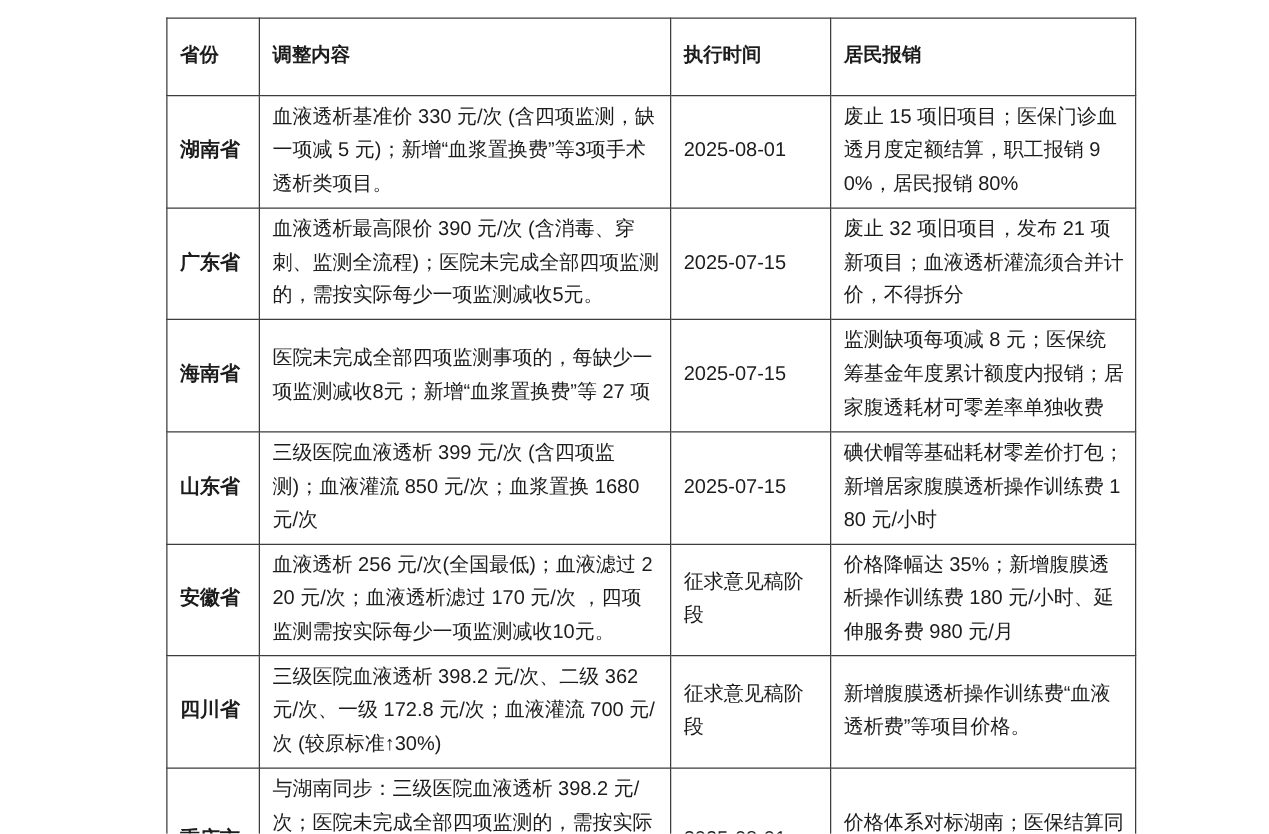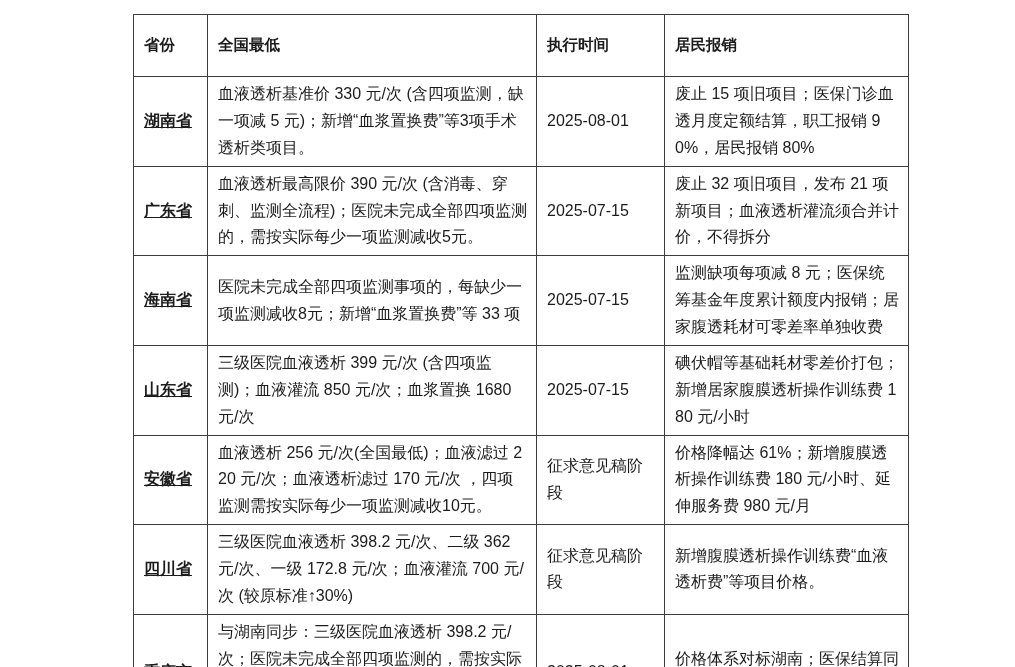--- a/index.html
+++ b/index.html
@@ -38,21 +38,20 @@
     word-break: break-all;
     overflow: hidden;
   }
   table.policy-table th {
     font-weight: bold;
     font-size: 15.5px;
   }
   td.province {
     font-weight: bold;
     white-space: nowrap;
-    text-decoration: underline;
   }
   tr.header-row   { height: 62px; }
   tr.row-0 { height: 82px; }
   tr.row-1 { height: 80px; }
   tr.row-2 { height: 80px; }
   tr.row-3 { height: 77px; }
   tr.row-4 { height: 76px; }
   tr.row-5 { height: 78px; }
   tr.row-6 { height: 82px; }
   col.c-province { width: 74px; }
@@ -68,55 +67,55 @@
     <table class="policy-table">
       <colgroup>
         <col class="c-province">
         <col class="c-content">
         <col class="c-time">
         <col class="c-notes">
       </colgroup>
       <thead>
         <tr class="header-row">
           <th>省份</th>
-          <th>全国最低</th>
+          <th>调整内容</th>
           <th>执行时间</th>
           <th>居民报销</th>
         </tr>
       </thead>
       <tbody>
         <tr class="row-0">
           <td class="province">湖南省</td>
           <td>血液透析基准价 330 元/次 (含四项监测，缺一项减 5 元)；新增“血浆置换费”等3项手术透析类项目。</td>
           <td>2025-08-01</td>
           <td>废止 15 项旧项目；医保门诊血透月度定额结算，职工报销 90%，居民报销 80%</td>
         </tr>
         <tr class="row-1">
           <td class="province">广东省</td>
           <td>血液透析最高限价 390 元/次 (含消毒、穿刺、监测全流程)；医院未完成全部四项监测的，需按实际每少一项监测减收5元。</td>
           <td>2025-07-15</td>
           <td>废止 32 项旧项目，发布 21 项新项目；血液透析灌流须合并计价，不得拆分</td>
         </tr>
         <tr class="row-2">
           <td class="province">海南省</td>
-          <td>医院未完成全部四项监测事项的，每缺少一项监测减收8元；新增“血浆置换费”等 33 项</td>
+          <td>医院未完成全部四项监测事项的，每缺少一项监测减收8元；新增“血浆置换费”等 27 项</td>
           <td>2025-07-15</td>
           <td>监测缺项每项减 8 元；医保统筹基金年度累计额度内报销；居家腹透耗材可零差率单独收费</td>
         </tr>
         <tr class="row-3">
           <td class="province">山东省</td>
           <td>三级医院血液透析 399 元/次 (含四项监测)；血液灌流 850 元/次；血浆置换 1680 元/次</td>
           <td>2025-07-15</td>
           <td>碘伏帽等基础耗材零差价打包；新增居家腹膜透析操作训练费 180 元/小时</td>
         </tr>
         <tr class="row-4">
           <td class="province">安徽省</td>
           <td>血液透析 256 元/次(全国最低)；血液滤过 220 元/次；血液透析滤过 170 元/次 ，四项监测需按实际每少一项监测减收10元。</td>
           <td>征求意见稿阶段</td>
-          <td>价格降幅达 61%；新增腹膜透析操作训练费 180 元/小时、延伸服务费 980 元/月</td>
+          <td>价格降幅达 35%；新增腹膜透析操作训练费 180 元/小时、延伸服务费 980 元/月</td>
         </tr>
         <tr class="row-5">
           <td class="province">四川省</td>
           <td>三级医院血液透析 398.2 元/次、二级 362 元/次、一级 172.8 元/次；血液灌流 700 元/次 (较原标准↑30%)</td>
           <td>征求意见稿阶段</td>
           <td>新增腹膜透析操作训练费“血液透析费”等项目价格。</td>
         </tr>
         <tr class="row-6">
           <td class="province">重庆市</td>
           <td>与湖南同步：三级医院血液透析 398.2 元/次；医院未完成全部四项监测的，需按实际每少一项监测减收8元（减收按比例浮动）。</td>

